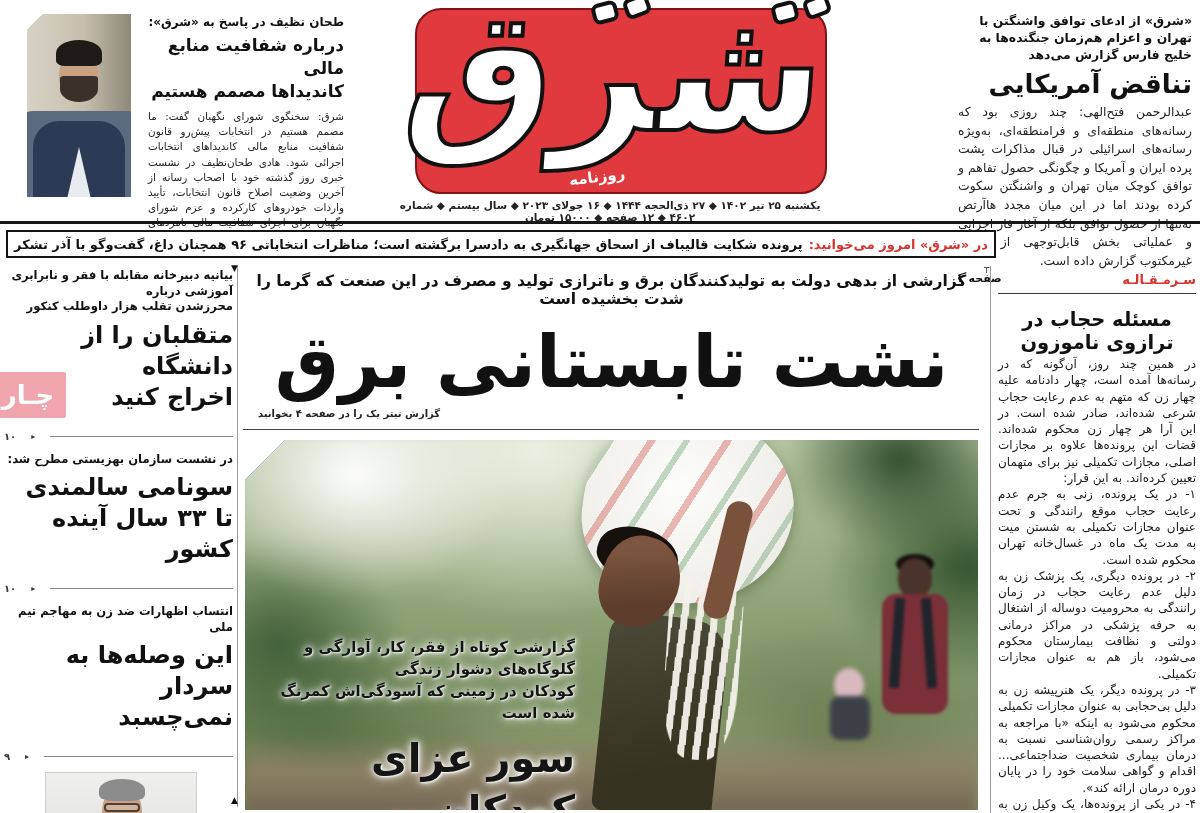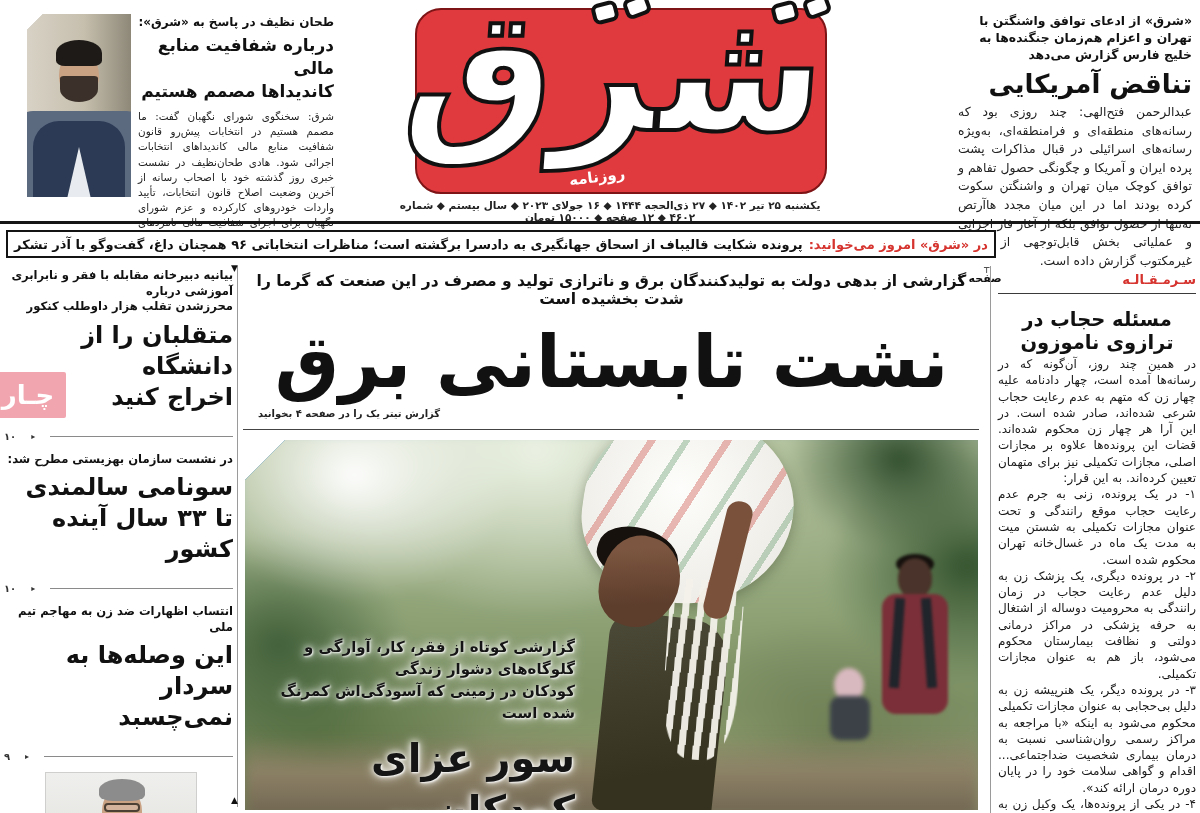--- a/index.html
+++ b/index.html
@@ -17,21 +17,21 @@
   .logo-sub{position:absolute;left:152px;bottom:6px;color:#fff;font-size:15px;font-weight:bold;
             transform:rotate(-7deg);letter-spacing:1px;}
   .logo-dot{position:absolute;width:26px;height:21px;background:#fff;border:4px solid #111;border-radius:7px;}
   .dateline{position:absolute;left:388px;top:199px;width:444px;text-align:center;
             font-size:10.5px;font-weight:bold;color:#222;}
   .rule-black{position:absolute;left:0;right:0;top:221px;height:3px;background:#161616;}
 
   
   .tl-photo{position:absolute;left:27px;top:14px;width:104px;height:183px;overflow:hidden;
             clip-path:polygon(16px 0,100% 0,100% 100%,0 100%,0 16px);background:#b9b2a4;}
-  .tl-art{position:absolute;left:138px;top:14px;width:196px;text-align:right;}
+  .tl-art{position:absolute;left:148px;top:14px;width:196px;text-align:right;}
   .kicker-sm{font-size:12px;font-weight:bold;line-height:16px;}
   .tl-title{font-size:17px;font-weight:bold;line-height:23px;margin-top:4px;}
   .tl-body{font-size:10.4px;line-height:15.2px;text-align:justify;margin-top:6px;color:#222;}
   .pageref{font-size:10px;font-weight:bold;margin-top:2px;}
 
   
   .tr-art{position:absolute;right:8px;top:12px;width:234px;text-align:right;}
   .tr-kicker{font-size:12.4px;font-weight:bold;line-height:17px;}
   .tr-title{font-size:26px;font-weight:bold;margin:6px 0 4px;}
   .tr-body{font-size:12.4px;line-height:18.6px;text-align:justify;color:#222;}

